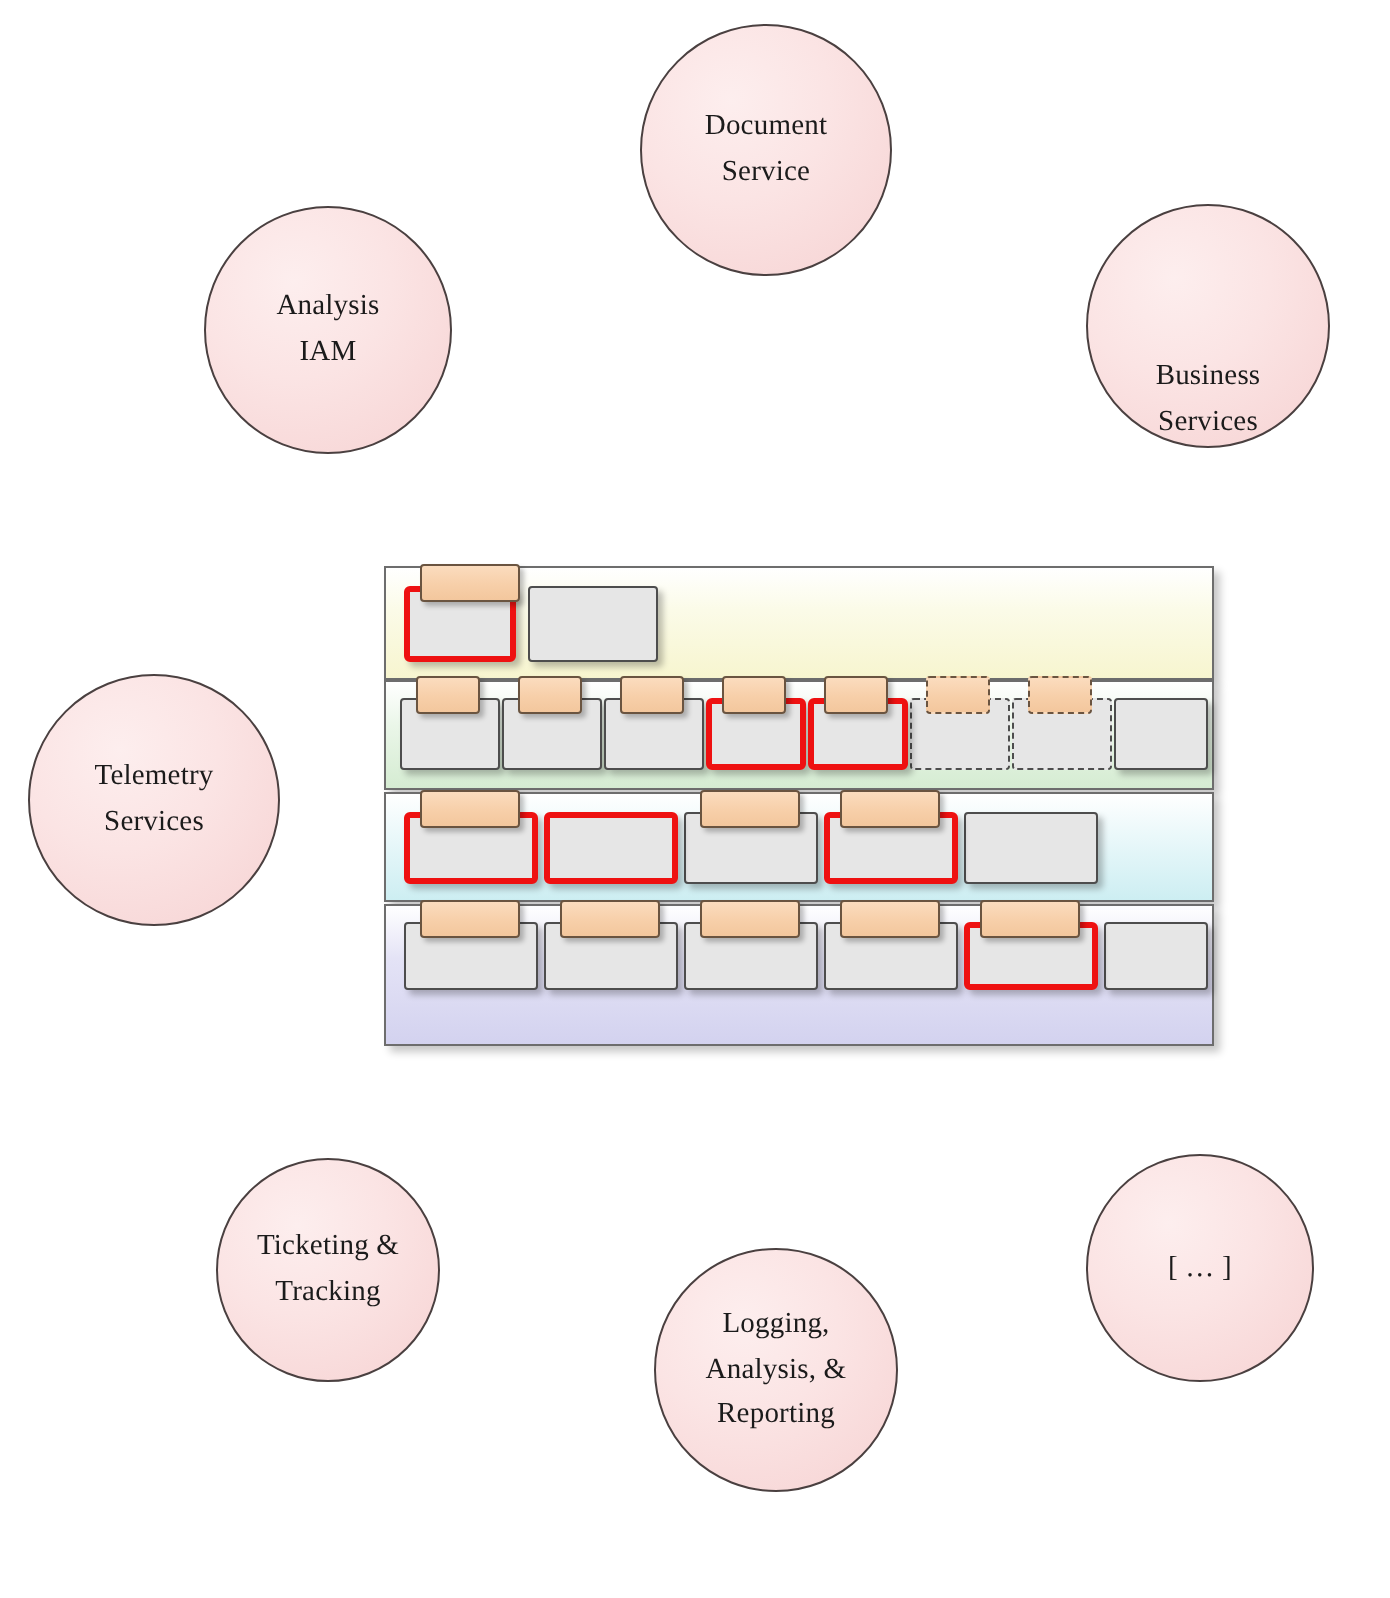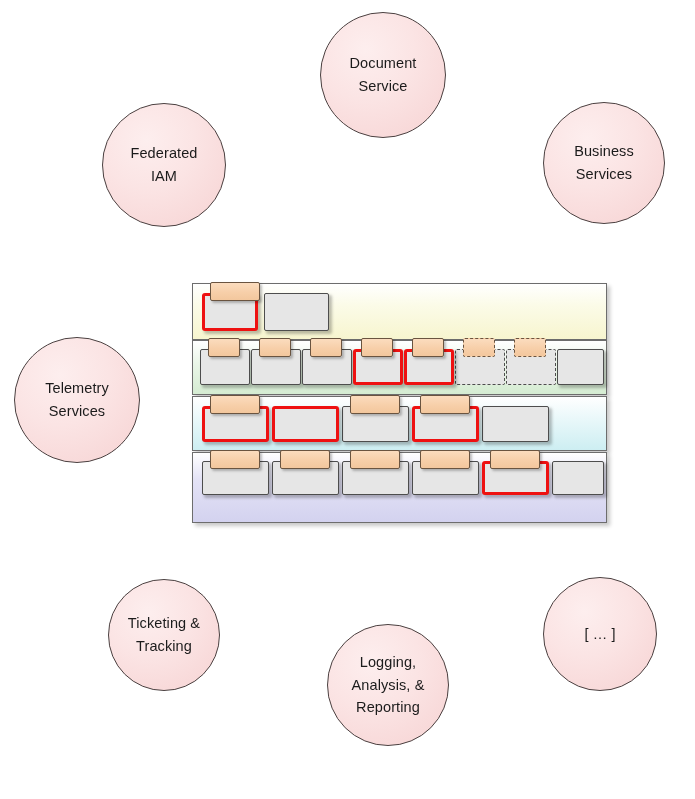--- a/index.html
+++ b/index.html
@@ -27,20 +27,21 @@
     justify-content: center;
     text-align: center;
   }
   .circle-label {
     font-size: 14.5px;
     line-height: 1.58;
     color: #1b1b1b;
     letter-spacing: 0.1px;
     white-space: pre-line;
     padding: 0 6px;
+    font-family: Liberation Serif, serif;
   }
 
   
   #stack {
     position: absolute;
     box-sizing: border-box;
   }
   .band {
     position: absolute;
     left: 0;
@@ -97,24 +98,24 @@
 </head>
 <body>
 
 <div id="diagram-root"></div>
 
 <div class="circle" style="left: 320px; top: 12px; width: 126px; height: 126px;">
     <div class="circle-label">Document
 Service</div>
   </div>
 <div class="circle" style="left: 102px; top: 103px; width: 124px; height: 124px;">
-    <div class="circle-label">Federated
+    <div class="circle-label">Analysis
 IAM</div>
   </div>
-<div class="circle" style="left: 543px; top: 102px; width: 122px; height: 122px;">
+<div class="circle" style="left: 543px; top: 102px; width: 122px; height: 122px; align-items: flex-end;">
     <div class="circle-label">Business
 Services</div>
   </div>
 <div class="circle" style="left: 14px; top: 337px; width: 126px; height: 126px;">
     <div class="circle-label">Telemetry
 Services</div>
   </div>
 <div class="circle" style="left: 108px; top: 579px; width: 112px; height: 112px;">
     <div class="circle-label">Ticketing &amp;
 Tracking</div>

